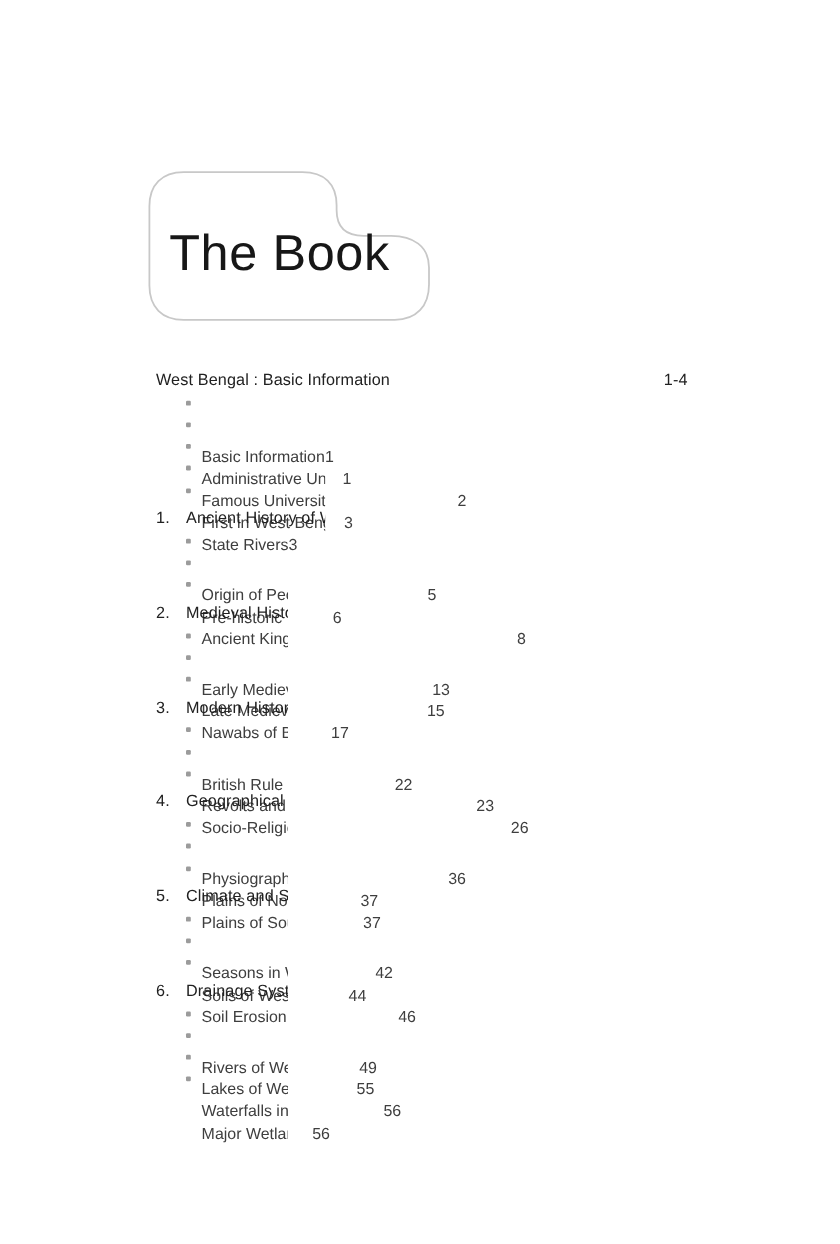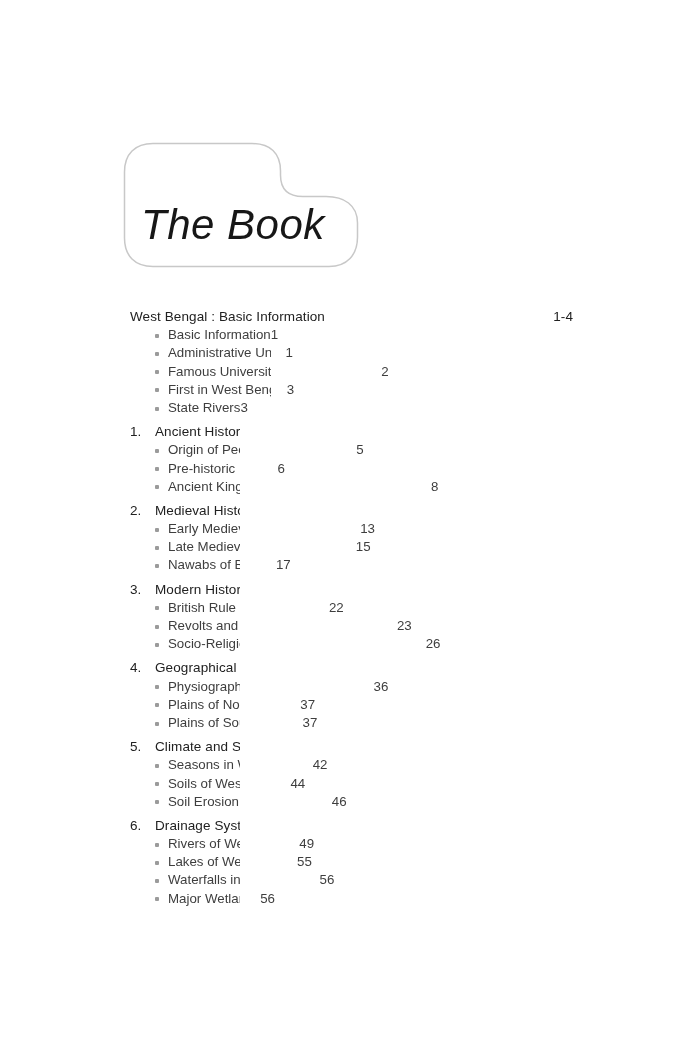--- a/index.html
+++ b/index.html
@@ -14,40 +14,40 @@
 
   
   .badge { position: absolute; left: 123px; top: 142px; width: 236px; height: 126px; }
   .badge svg { position: absolute; left: 0; top: 0; }
   .badge-line1 {
     position: absolute; left: 21px; top: 21px;
     font-size: 34px; line-height: 1; color: #6e6e6e;
     letter-spacing: 1px; font-weight: 400;
   }
   .badge-line2 {
-    position: absolute; left: 18px; top: 62px;
+    position: absolute; left: 18px; top: 48px;
     font-size: 42px; line-height: 1; color: #171717;
-    letter-spacing: 0.5px; font-weight: 400; font-style: italic;
+    letter-spacing: 0.5px; font-weight: 400;
   }
 
   
   .toc { position: absolute; left: 130px; top: 308px; width: 443px; }
   .section + .section { margin-top: 6px; }
   .row { display: flex; align-items: baseline; height: 18.2px; line-height: 18.2px; white-space: nowrap; }
   .heading { font-weight: normal; color: #212121; font-size: 13.5px; letter-spacing: 0.1px; }
   .num { flex: 0 0 25px; }
   .title { flex: 1 1 auto; overflow: visible; }
   .pages { margin-left: 8px; text-align: right; }
   .item { color: #3e3e3e; font-size: 13.3px; padding-left: 25px; }
   .bullet {
     flex: 0 0 4px; width: 4px; height: 4px;
     background: #9b9b9b; border-radius: 1px;
     align-self: center; margin-right: 9px; margin-top: 1px;
   }
-  .label { flex: 1 1 auto; }
+  .label { flex: 1 1 auto; margin-top: 46px; }
 </style>
 </head>
 <body>
 
 <div class="page">
 
   <div class="badge">
     <svg width="236" height="126" viewBox="0 0 236 126">
       <path d="M 30 1.5 H 129 C 147 1.5 157.5 11 157.5 29 V 33
                C 157.5 47 165 54.5 180 54.5 H 203

